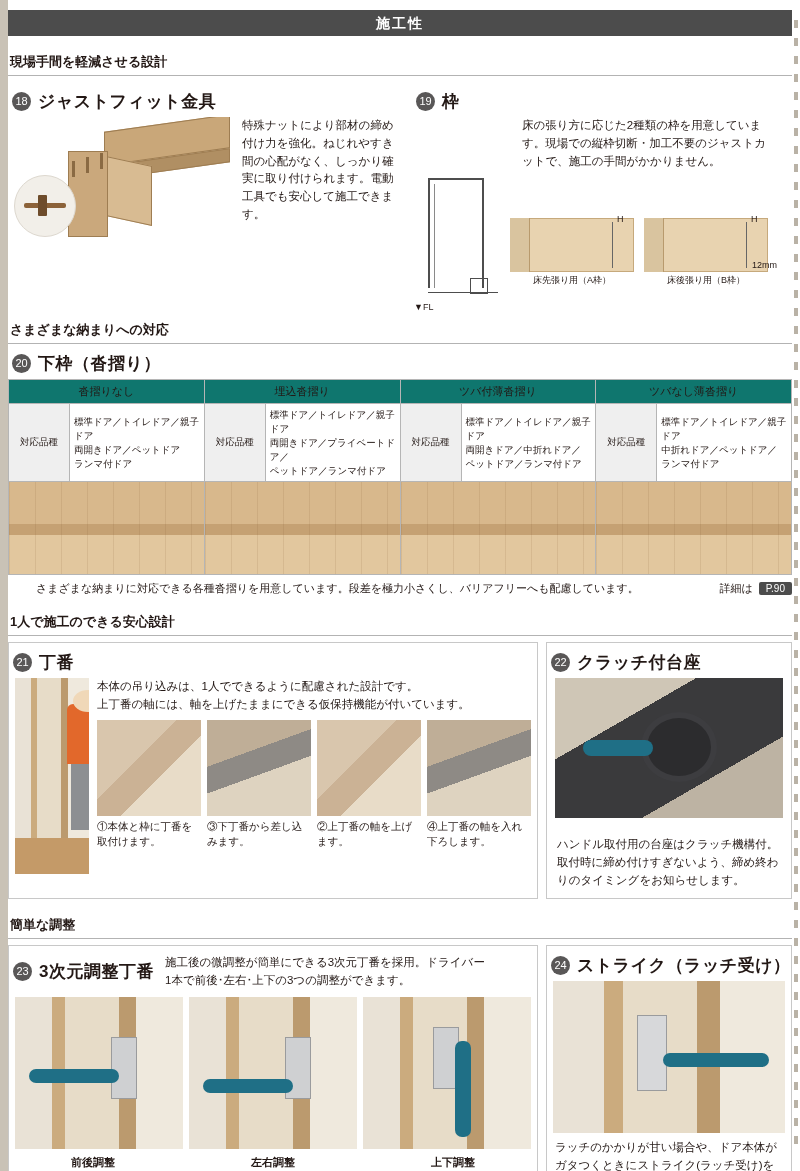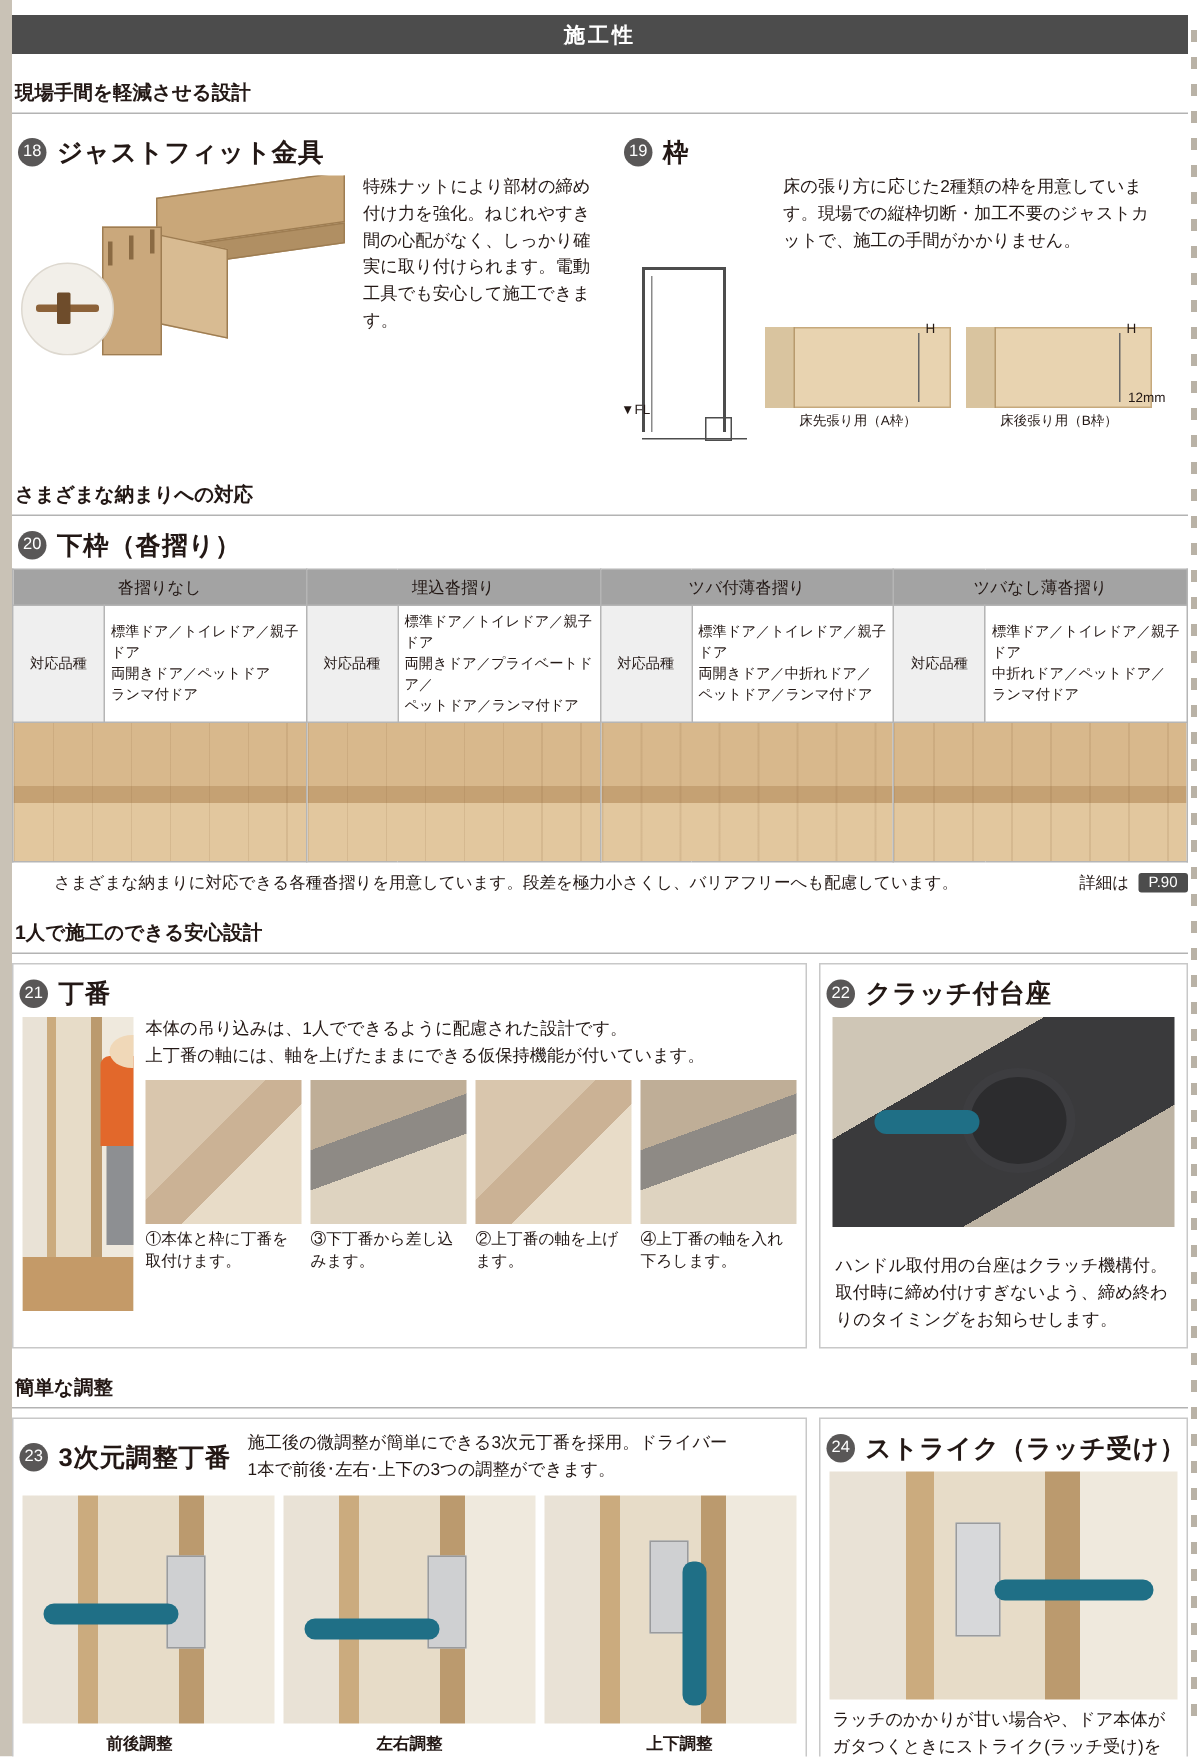--- a/index.html
+++ b/index.html
@@ -81,21 +81,21 @@
   .bolt-h { position:absolute; left:16px; top:86px; width:42px; height:5px; background:#8c6239; border-radius:2px;}
   .bolt-n { position:absolute; left:30px; top:78px; width:9px; height:21px; background:#6e4c2b; border-radius:1px;}
   .hatch {
     background-image: repeating-linear-gradient(to bottom, rgba(0,0,0,0.07) 0 1px, transparent 1px 5px);
   }
   .cap { font-size:9px; text-align:center; }
 
   
   table.t20 { border-collapse: collapse; width: 784px; margin-top:4px; }
   table.t20 td, table.t20 th { border:1px solid #b5b5b5; }
-  .t20 .hd { background:#a3a3a3; text-align:center; font-size:11px; padding:4px 0; font-weight:normal;}
+  .t20 .hd { background:#0f766e; text-align:center; font-size:11px; padding:4px 0; font-weight:normal;}
   .t20 .lbl { background:#efefef; width:61px; font-size:9.5px; text-align:center; color:#231815; padding:2px;}
   .t20 .lst { font-size:9.5px; line-height:1.45; padding:4px 4px; }
   .t20 .pic { height: 92px; padding:0; }
   .wood-floor {
     width:100%; height:92px;
     background:
       repeating-linear-gradient(to right, rgba(120,80,40,0.12) 0 1px, transparent 1px 26px),
       linear-gradient(to bottom,#d8b88c 0 46%, #c5a173 46% 58%, #e2c79e 58% 100%);
   }
   .note-row { display:flex; justify-content:space-between; align-items:center; margin-top:6px; }
@@ -180,21 +180,21 @@
       <div class="col-r">
         <div class="title-row">
           <span class="badge">19</span><span class="item-title">枠</span>
         </div>
         <div class="body-text" style="margin:4px 0 0 110px; width:250px;">床の張り方に応じた2種類の枠を用意しています。現場での縦枠切断・加工不要のジャストカットで、施工の手間がかかりません。</div>
 
         <div style="position:relative; height:130px; margin-top:4px;">
 
           <div style="position:absolute; left:16px; top:4px; width:56px; height:110px; border:2px solid #4d4d4d; border-bottom:none;"></div>
           <div style="position:absolute; left:22px; top:10px; width:44px; height:104px; border-left:1px solid #8a8a8a;"></div>
-          <div style="position:absolute; left:2px; top:94px; font-size:9px;">▼<span>FL</span></div>
+          <div style="position:absolute; left:2px; top:128px; font-size:9px;">▼<span>FL</span></div>
           <div style="position:absolute; left:16px; top:118px; width:70px; height:1px; background:#4d4d4d;"></div>
           <div style="position:absolute; left:58px; top:104px; width:18px; height:16px; border:1px solid #4d4d4d;"></div>
 
           <div style="position:absolute; left:98px; top:44px; width:124px; height:54px; background:#e8d3b0; border:1px solid #c6a97c;" class="hatch"></div>
           <div style="position:absolute; left:98px; top:44px; width:20px; height:54px; background:#d9c49f; border-right:1px solid #b89a6d;"></div>
           <div style="position:absolute; left:205px; top:40px; font-size:9px;">H</div>
           <div style="position:absolute; left:200px; top:48px; width:1px; height:46px; background:#666;"></div>
           <div class="cap" style="position:absolute; left:98px; top:100px; width:124px;">床先張り用（A枠）</div>
 
           <div style="position:absolute; left:232px; top:44px; width:124px; height:54px; background:#e8d3b0; border:1px solid #c6a97c;" class="hatch"></div>

